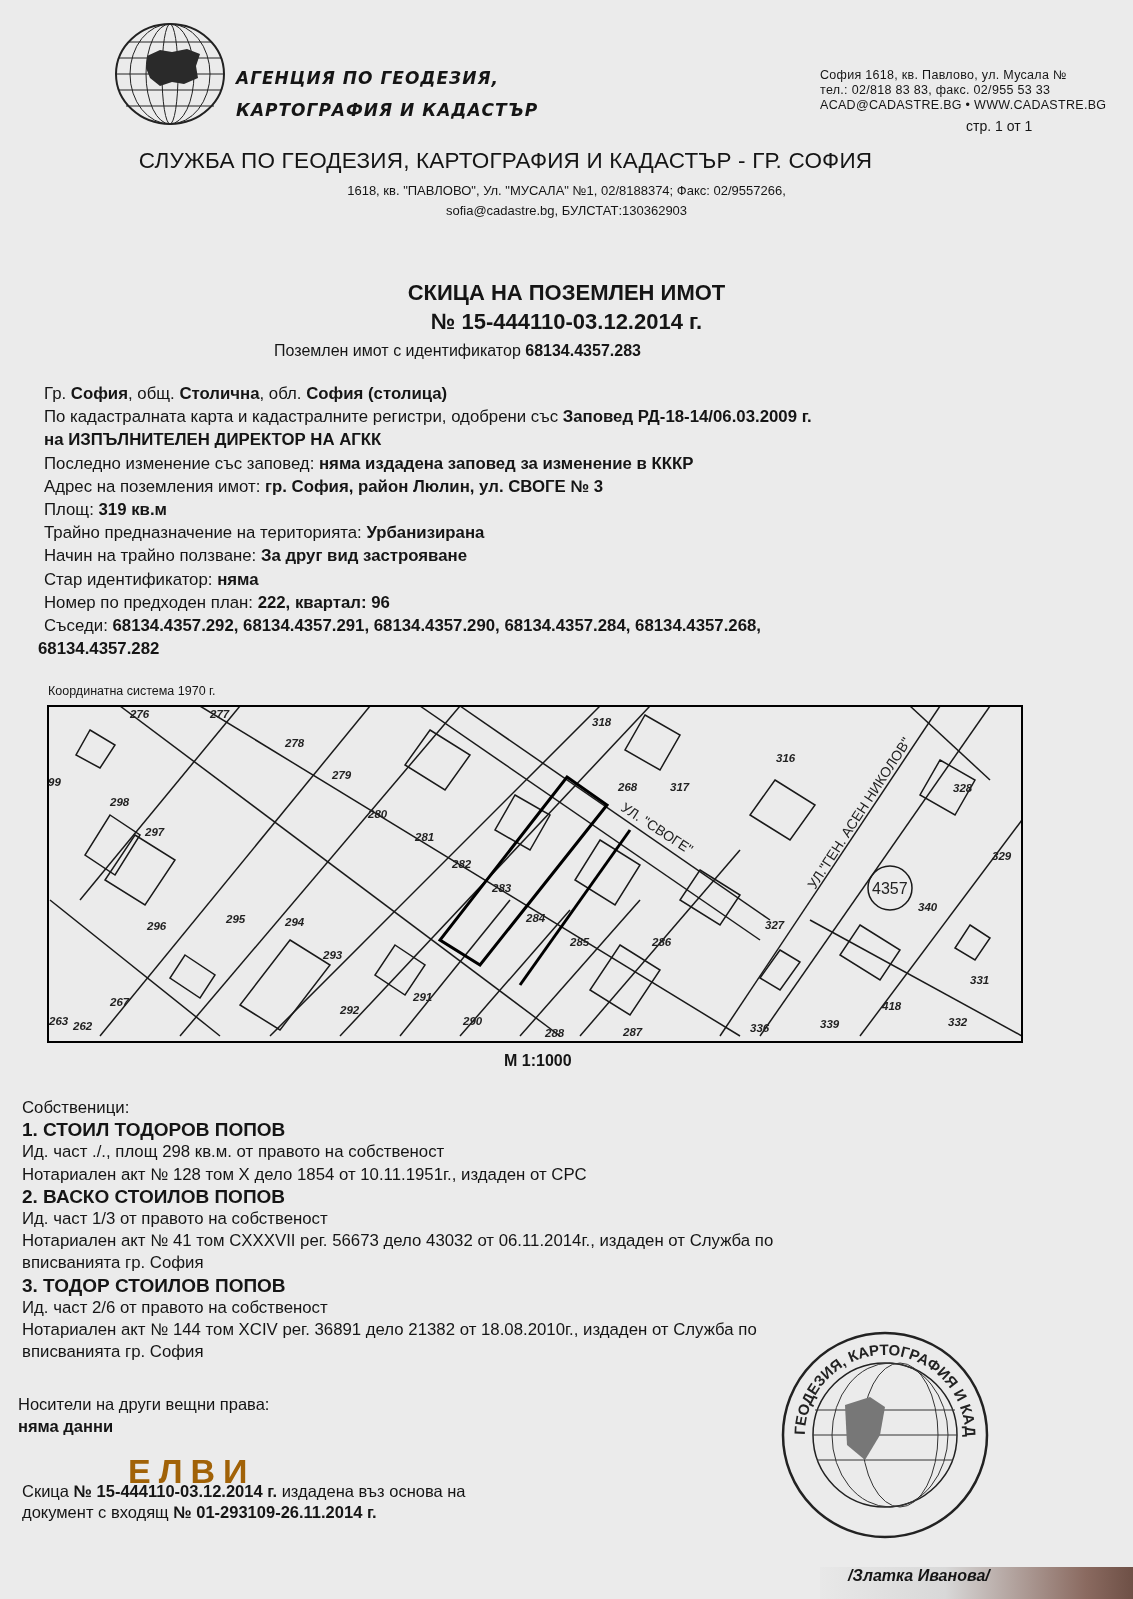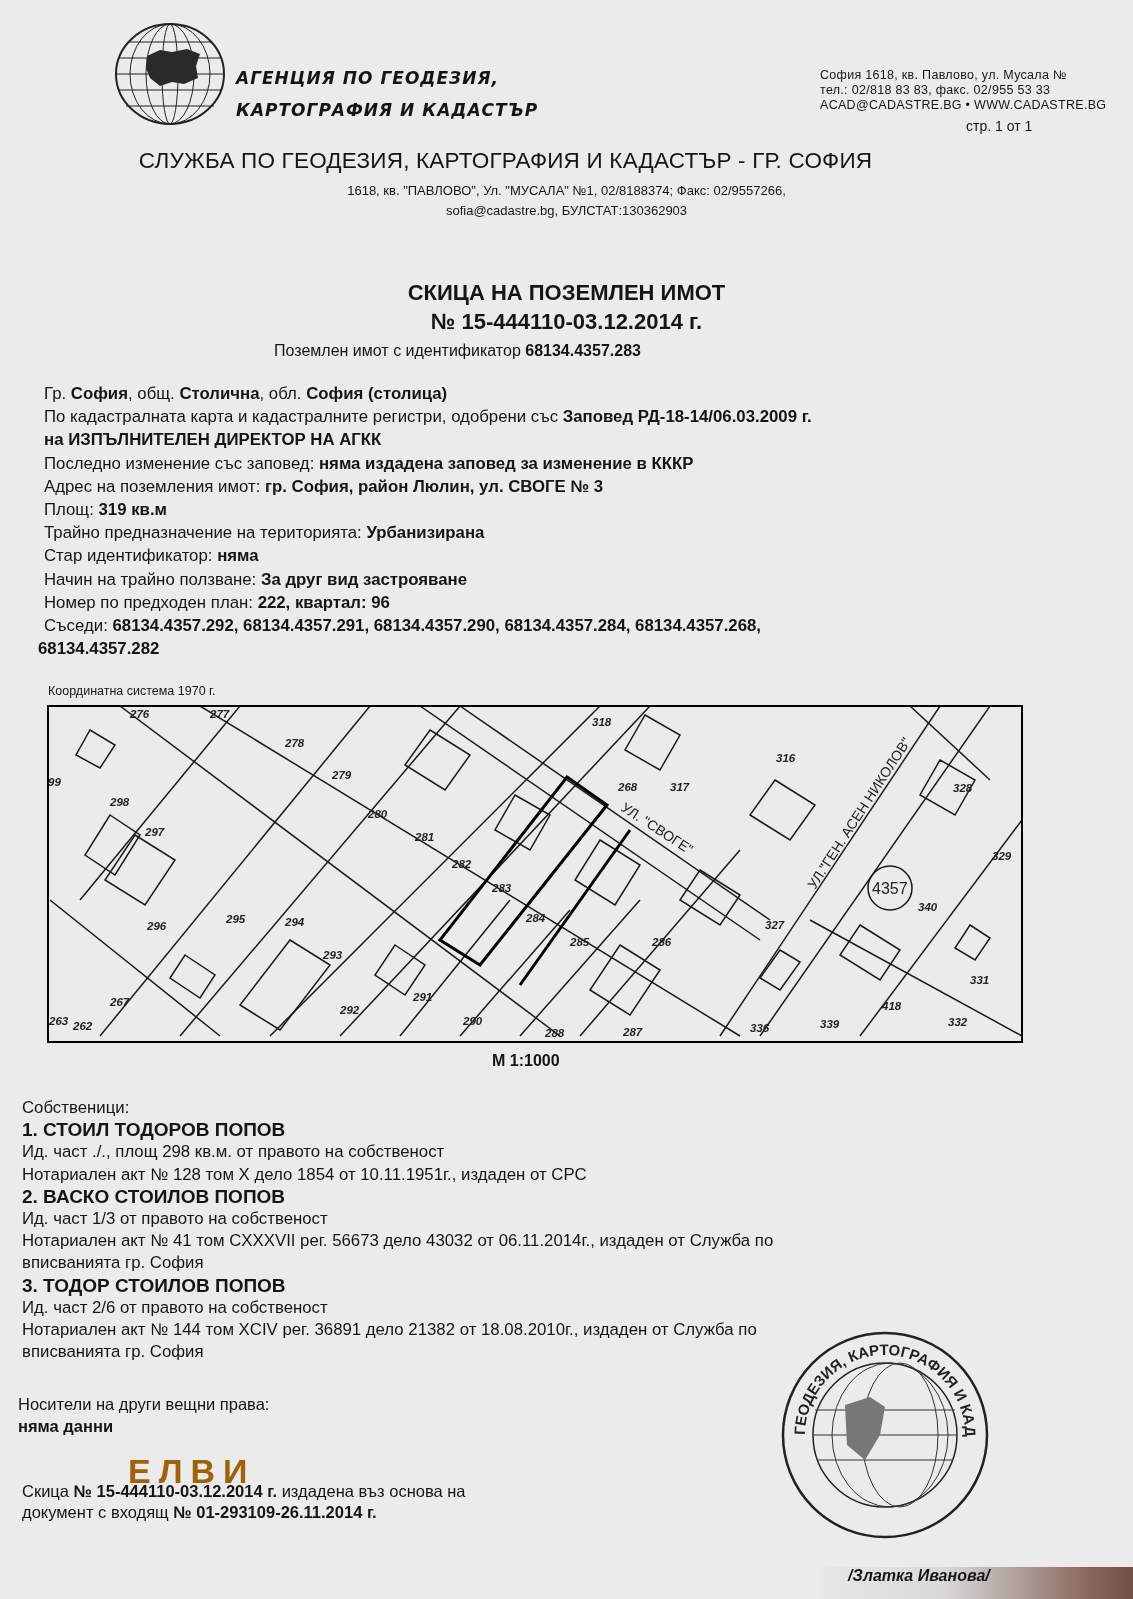--- a/index.html
+++ b/index.html
@@ -91,26 +91,26 @@
   </div>
   <div>
     <span>Площ:</span>
     <b>319 кв.м</b>
   </div>
   <div>
     <span>Трайно предназначение на територията:</span>
     <b>Урбанизирана</b>
   </div>
   <div>
+    <span>Начин на трайно ползване:</span>
+    <b>За друг вид застрояване</b>
+  </div>
+  <div>
     <span>Стар идентификатор:</span>
     <b>няма</b>
-  </div>
-  <div>
-    <span>Начин на трайно ползване:</span>
-    <b>За друг вид застрояване</b>
   </div>
   <div>
     <span>Номер по предходен план:</span>
     <b>222, квартал: 96</b>
   </div>
   <div>
     <span>Съседи:</span>
     <b>68134.4357.292, 68134.4357.291, 68134.4357.290, 68134.4357.284, 68134.4357.268,</b>
   </div>
   <div style="margin-left:-6px"><b>68134.4357.282</b></div>
@@ -211,21 +211,21 @@
       <text x="710" y="332" class="map-num">336</text>
       <text x="780" y="328" class="map-num">339</text>
       <text x="878" y="211" class="map-num">340</text>
       <text x="842" y="310" class="map-num">418</text>
     </g>
     <text x="832" y="194" style="font-family:'Liberation Sans',sans-serif;font-size:16px;fill:#222">4357</text>
     <text transform="translate(580,110) rotate(33)" class="street">УЛ. "СВОГЕ"</text>
     <text transform="translate(775,190) rotate(-57)" class="street">УЛ."ГЕН. АСЕН НИКОЛОВ"</text>
   </svg>
 </div>
-<div class="abs scale" style="left:492px;top:1052px;">М 1:1000</div>
+<div class="abs scale" style="left:504px;top:1052px;">М 1:1000</div>
 
 <div class="abs owners" style="top:1097px;">
   <div>Собственици:</div>
   <div class="name">1. СТОИЛ ТОДОРОВ ПОПОВ</div>
   <div>Ид. част ./., площ 298 кв.м. от правото на собственост</div>
   <div>Нотариален акт № 128 том X дело 1854 от 10.11.1951г., издаден от СРС</div>
   <div class="name">2. ВАСКО СТОИЛОВ ПОПОВ</div>
   <div>Ид. част 1/3 от правото на собственост</div>
   <div>Нотариален акт № 41 том CXXXVII рег. 56673 дело 43032 от 06.11.2014г., издаден от Служба по</div>
   <div>вписванията гр. София</div>

